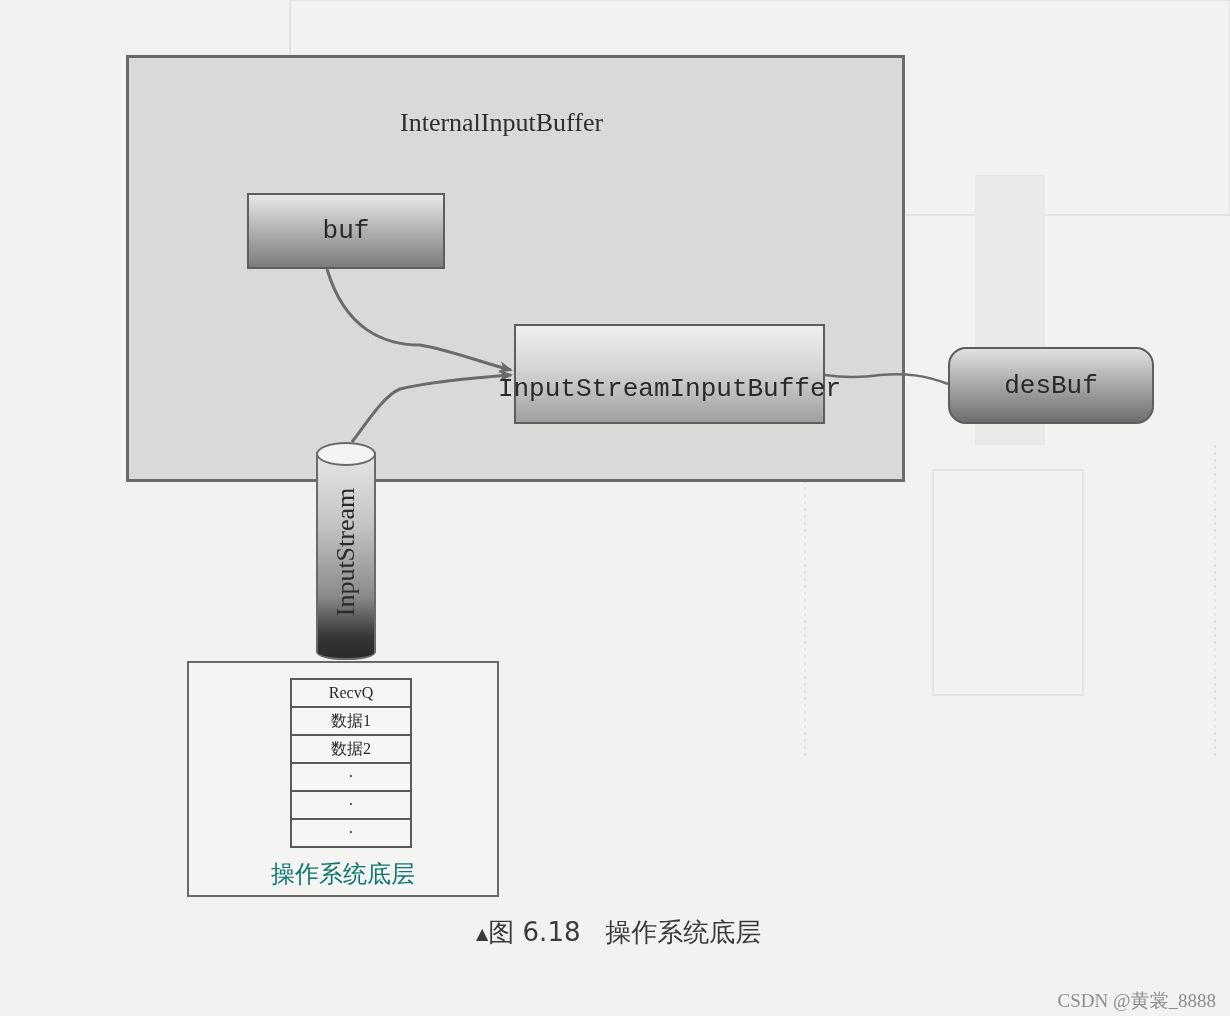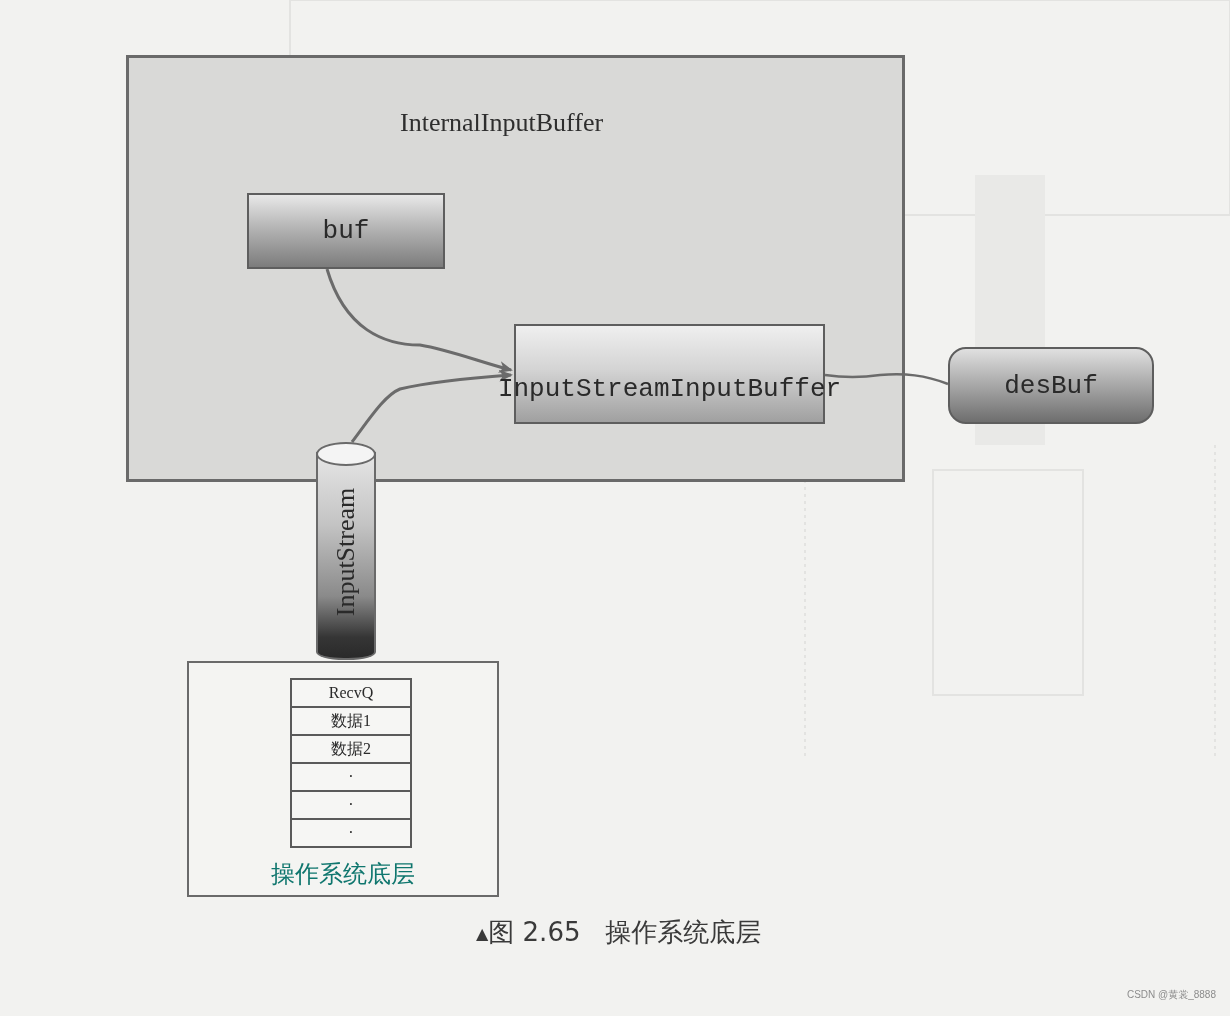--- a/index.html
+++ b/index.html
@@ -75,22 +75,22 @@
     position: absolute; left: 187px; top: 858px; width: 312px; text-align: center;
     font-size: 24px; color: #0f766e;
     font-family: "DejaVu Serif", "Liberation Serif", serif;
   }
   .caption {
     position: absolute; left: 476px; top: 915px; font-size: 26px; color: #3a3a3a;
     font-family: "DejaVu Sans", "Liberation Sans", sans-serif; white-space: pre;
   }
   .caption .tri { font-size: 16px; vertical-align: 2px; }
   .watermark {
-    position: absolute; right: 14px; top: 988px; font-size: 10px; color: #8c8c8c;
-    font-family: Liberation Sans, sans-serif;
+    position: absolute; right: 14px; top: 988px; font-size: 19px; color: #8c8c8c;
+    font-family: Liberation Serif, serif;
   }
   svg.edges { position: absolute; left: 0; top: 0; width: 1230px; height: 1016px; pointer-events: none; }
 </style>
 </head>
 <body>
 
 <svg class="bleed">
   <g fill="none" stroke="#e3e3e1" stroke-width="2">
     <rect x="290" y="0" width="940" height="215"></rect>
     <rect x="933" y="470" width="150" height="225"></rect>
@@ -138,15 +138,15 @@
   <div class="cell">RecvQ</div>
   <div class="cell">数据1</div>
   <div class="cell">数据2</div>
   <div class="cell">·</div>
   <div class="cell">·</div>
   <div class="cell">·</div>
 </div>
 
 <div class="os-label">操作系统底层</div>
 
-<div class="caption"><span class="tri">▲</span><span>图 2.65</span>   <span>操作系统底层</span></div>
+<div class="caption"><span class="tri">▲</span><span>图 6.18</span>   <span>操作系统底层</span></div>
 
 <div class="watermark">CSDN @黄裳_8888</div>
 
 </body></html>

